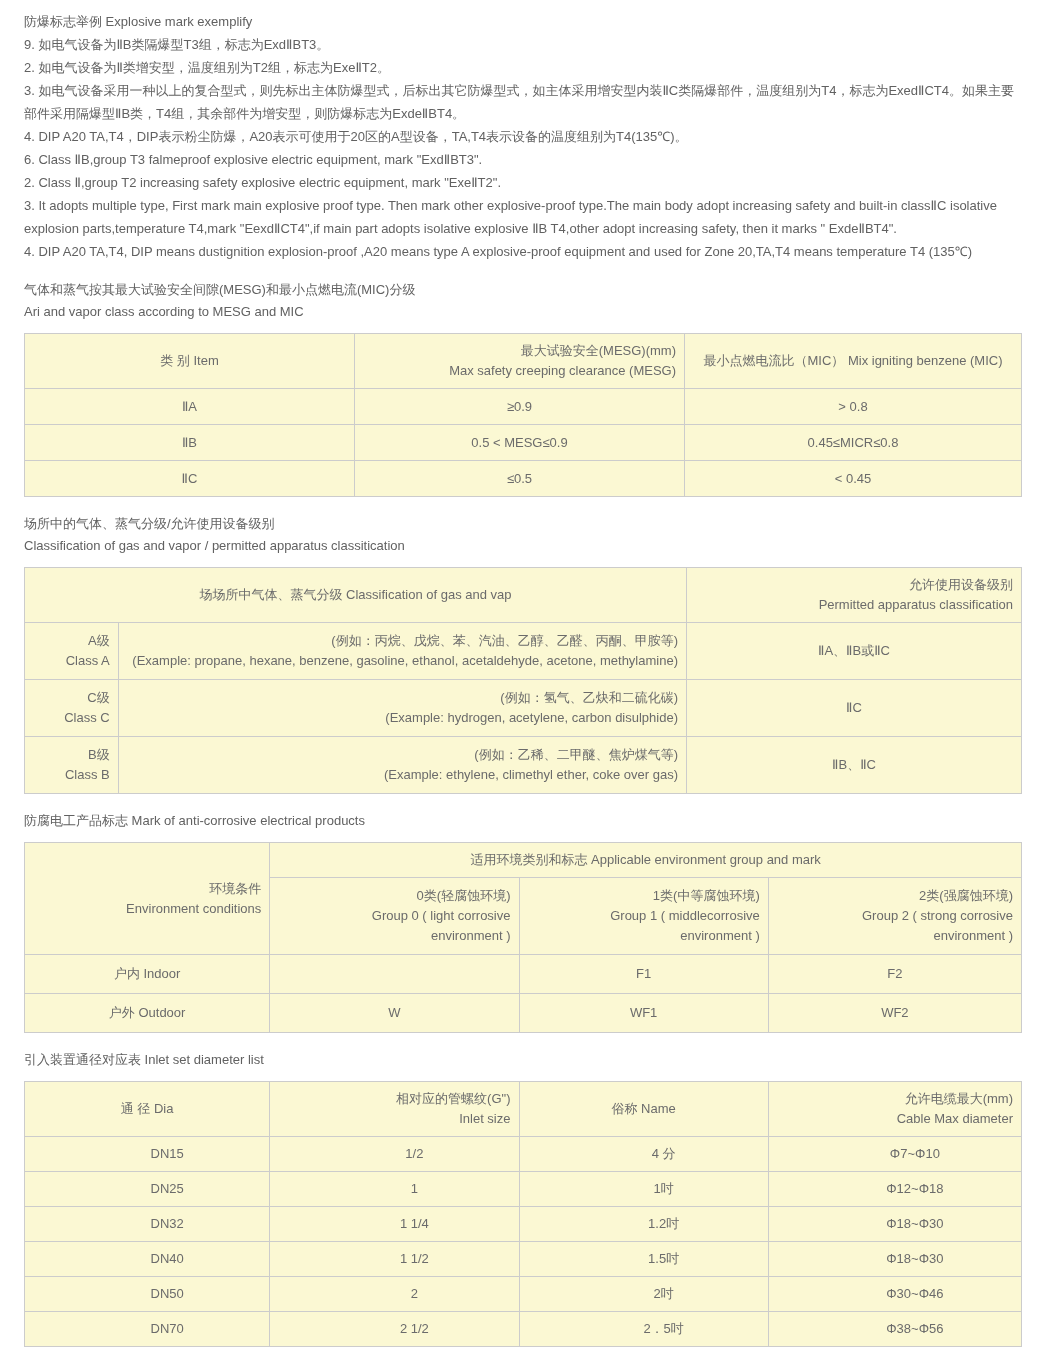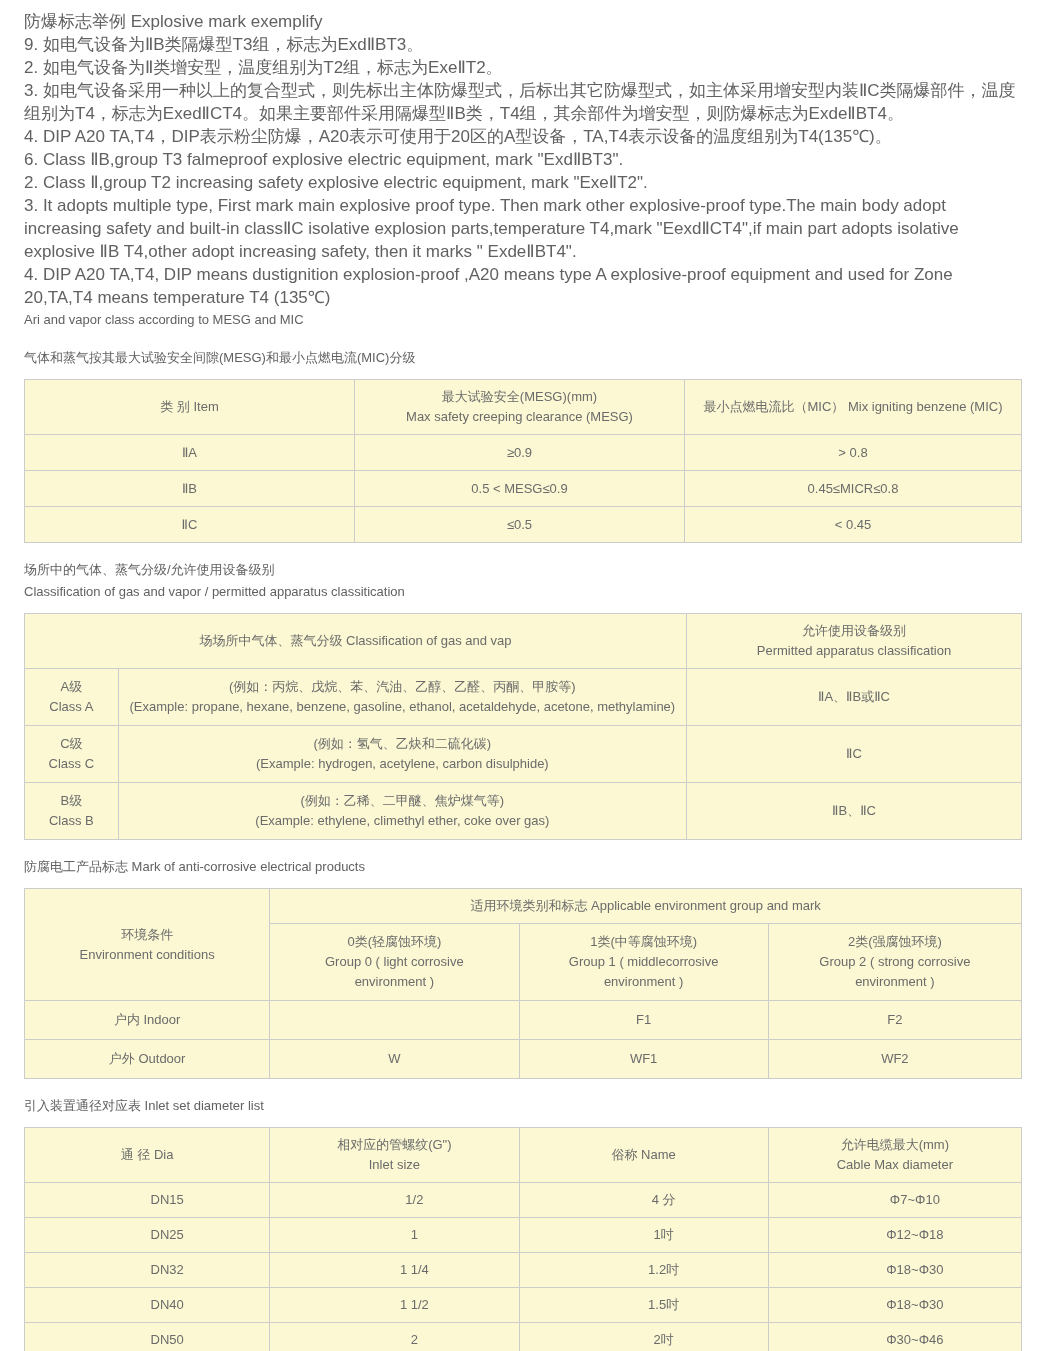--- a/index.html
+++ b/index.html
@@ -1,41 +1,41 @@
 <!DOCTYPE html>
 <html><head>
 <meta charset="utf-8">
 <style>
   html, body { margin:0; padding:0; background:#ffffff; }
   body { font-family:"Liberation Sans", sans-serif; color:#616161; }
   .page { width:1046px; box-sizing:border-box; padding:10px 24px 18px 24px; }
 
   
-  .intro p { margin:0; font-size:17px; line-height:23px; }
+  .intro p { margin:0; font-size:13px; line-height:23px; }
 
   
   .sec-h { margin:16px 0 0 0; font-size:13px; line-height:22px; }
 
   
   table { width:998px; border-collapse:collapse; table-layout:fixed; margin-top:10px; }
   th, td {
     border:1px solid #cccccc;
     background:#fbf8d3;
     color:#6b6b6b;
     font-size:13px;
     font-weight:normal;
     text-align:center;
     vertical-align:middle;
     padding:4px 8px;
     line-height:20px;
     overflow:hidden;
     word-break:break-word;
   }
   thead th { padding:7px 8px; }
-  td div, th div { line-height:20px; }
+  td div, th div { line-height:20px;text-align:right; }
 
   .t1 tbody td { height:27px; }
   .t2 tbody td { height:48px; }
   .t3 tbody td { height:30px; }
   .t3 thead tr.groups th { height:62px; }
   .t4 tbody td { height:26px;padding-left:48px; }
 </style>
 </head>
 <body>
 
@@ -49,22 +49,22 @@
         <p>3. 如电气设备采用一种以上的复合型式，则先标出主体防爆型式，后标出其它防爆型式，如主体采用增安型内装ⅡC类隔爆部件，温度组别为T4，标志为ExedⅡCT4。如果主要部件采用隔爆型ⅡB类，T4组，其余部件为增安型，则防爆标志为ExdeⅡBT4。</p>
         <p>4. DIP A20 TA,T4，DIP表示粉尘防爆，A20表示可使用于20区的A型设备，TA,T4表示设备的温度组别为T4(135℃)。</p>
         <p>6. Class ⅡB,group T3 falmeproof explosive electric equipment, mark "ExdⅡBT3".</p>
         <p>2. Class Ⅱ,group T2 increasing safety explosive electric equipment, mark "ExeⅡT2".</p>
         <p>3. It adopts multiple type, First mark main explosive proof type. Then mark other explosive-proof type.The main body adopt increasing safety and built-in classⅡC isolative explosion parts,temperature T4,mark "EexdⅡCT4",if main part adopts isolative explosive ⅡB T4,other adopt increasing safety, then it marks " ExdeⅡBT4".</p>
         <p>4. DIP A20 TA,T4, DIP means dustignition explosion-proof ,A20 means type A explosive-proof equipment and used for Zone 20,TA,T4 means temperature T4 (135℃)</p>
       </div>
   </div>
 
   <div>
+    <p class="sec-h">气体和蒸气按其最大试验安全间隙(MESG)和最小点燃电流(MIC)分级</p>
     <p class="sec-h" style="margin-top:0;">Ari and vapor class according to MESG and MIC</p>
-    <p class="sec-h">气体和蒸气按其最大试验安全间隙(MESG)和最小点燃电流(MIC)分级</p>
     <table class="t1">
       <colgroup>
           <col style="width:33.1%">
           <col style="width:33.1%">
           <col style="width:33.8%">
         </colgroup>
       <thead>
         <tr>
           <th>类 别 Item</th>
           <th>

